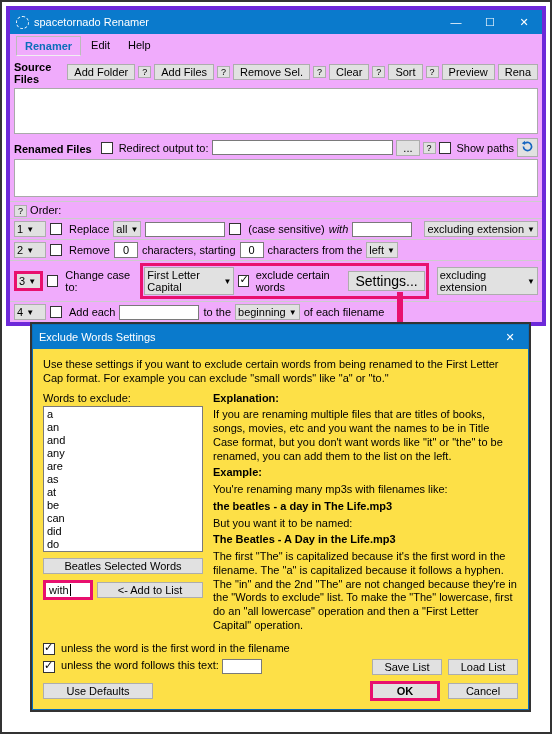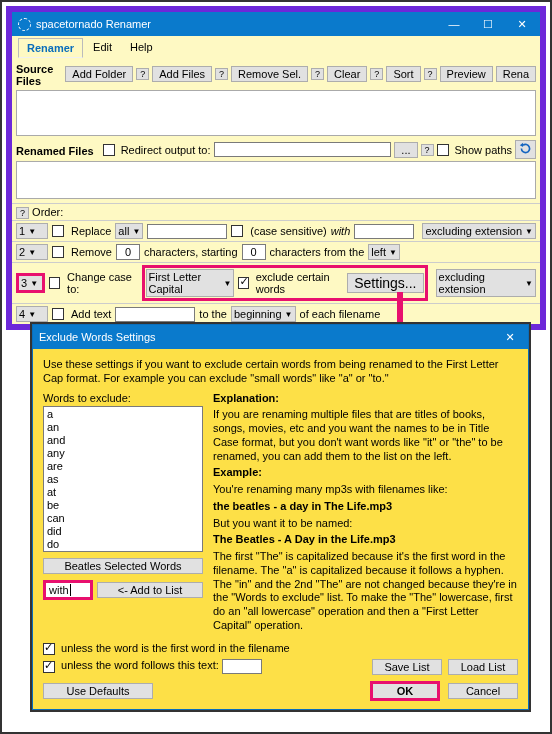--- a/index.html
+++ b/index.html
@@ -1,17 +1,17 @@
 <!DOCTYPE html>
 <html><head>
 <meta charset="utf-8">
 <style>
 * { box-sizing: border-box; font-family: "Segoe UI", Tahoma, sans-serif; font-size: 11px; }
 body { margin: 0; background: #fff; width: 552px; height: 734px; position: relative; border: 2px solid #333; }
-.window { border: 6px solid #6d28d9; background: #fef9c3; }
+.window { border: 4px solid #6d28d9; background: #f0abfc; }
 .titlebar { background: #0a7acc; color: #fff; height: 24px; display: flex; align-items: center; padding: 0 1px 0 6px; }
 .titlebar .appicon { width: 13px; height: 13px; border: 1px dashed #fff; border-radius: 50%; margin-right: 5px; }
 .titlebar .title { flex: 1; }
 .titlebar .ctl { width: 34px; height: 22px; color: #fff; text-align: center; line-height: 22px; }
 .titlebar .ctl.close { background: transparent; }
 .menubar { display: flex; gap: 2px; padding: 2px 6px; }
 .menubar .tab { padding: 3px 8px; }
 .menubar .active { border: 1px solid #bbb; border-bottom: 1px solid #f0f0f0; font-weight: bold; color: #0a6ebb; }
 .section-label { font-weight: 600; padding: 3px 6px 1px; }
 .toolbar { display: flex; align-items: center; padding: 0 4px 2px; gap: 3px; flex-wrap: nowrap; overflow: hidden; }
@@ -160,21 +160,21 @@
         <span class="arrow">▼</span>
       </span>
   </div>
 
   <div class="row-rule">
     <span class="sel" style="width:32px;">
         <span>4</span>
         <span class="arrow">▼</span>
       </span>
     <span class="ck"></span>
-    <span>Add text</span>
+    <span>Add each</span>
     <span class="txtin" style="width:80px;height:15px;"></span>
     <span>to the</span>
     <span class="sel">
         <span>beginning</span>
         <span class="arrow">▼</span>
       </span>
     <span>of each filename</span>
   </div>
 </div>
 

